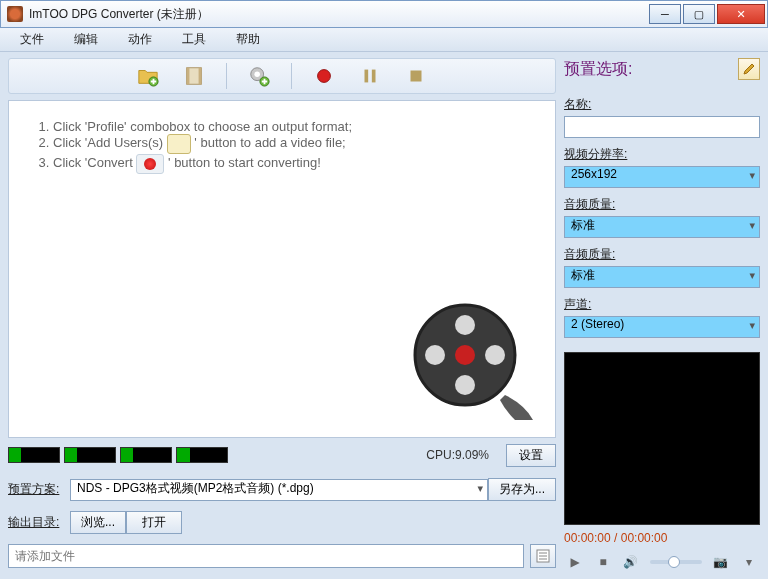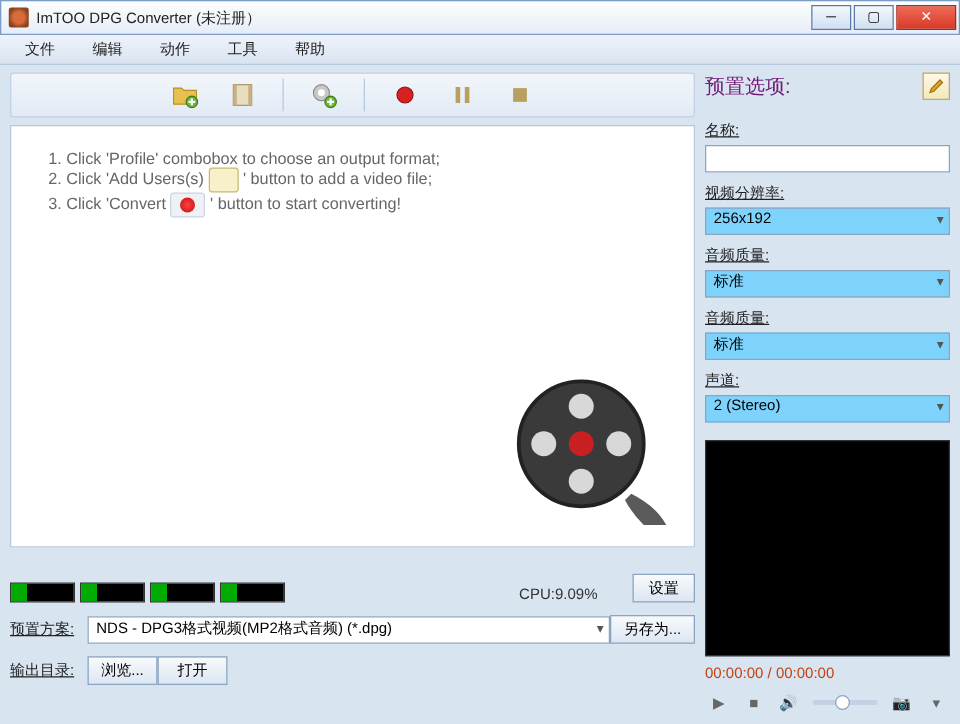--- a/index.html
+++ b/index.html
@@ -26,21 +26,21 @@
 
 .content-box { border: 1px solid #b8c8dc; background: #fff; margin-top: 6px; height: 338px; padding: 18px 22px; position: relative; overflow: hidden; }
 .gs-title { font-size: 26px; color: #808080; font-weight: 400; margin-bottom: 18px; }
 .gs-list { list-style: decimal; padding-left: 22px; color: #666; font-size: 13px; }
 .gs-list li { margin: 0 0; }
 .inline-icon { display: inline-block; width: 24px; height: 20px; vertical-align: middle; background: #f8f0c8; border: 1px solid #c8b870; border-radius: 3px; position: relative; }
 .inline-icon.record { width: 28px; background: #eef2f6; border: 1px solid #c8d4e0; }
 .inline-icon.record::after { content: ""; position: absolute; width: 12px; height: 12px; background: radial-gradient(#ff4040, #c01010); border-radius: 50%; top: 3px; left: 7px; }
 .reel { position: absolute; right: 20px; bottom: 12px; width: 130px; height: 130px; }
 
-.cpu-row { height: 26px; margin-top: 18px; display: flex; align-items: flex-end; gap: 20px; }
+.cpu-row { height: 26px; margin-top: 4px; display: flex; align-items: center; gap: 9px; }
 .cpu-bars { display: flex; gap: 4px; }
 .cpu-bar { width: 52px; height: 16px; background: linear-gradient(90deg, #0a0 0%, #0a0 25%, #000 25%, #000 100%); border: 1px solid #333; }
 .cpu-text { font-size: 12px; color: #333; margin-left: auto; margin-right: 8px; }
 .settings-btn { padding: 2px 12px; font-size: 12px; border: 1px solid #8aa4c2; background: linear-gradient(#f8fafc, #dce6f2); cursor: pointer; }
 
 .form-row { display: flex; align-items: center; margin-top: 10px; gap: 0; }
 .form-label { width: 62px; font-size: 12px; color: #222; text-decoration: underline; }
 .combo { flex: 1; height: 22px; border: 1px solid #8aa4c2; background: #fff; font-size: 12px; padding: 0 18px 0 6px; position: relative; cursor: pointer; }
 .combo::after { content: "▾"; position: absolute; right: 4px; top: 2px; color: #555; font-size: 11px; }
 .combo.narrow { flex: 0 0 250px; }
@@ -172,20 +172,31 @@
       <div class="combo">NDS - DPG3格式视频(MP2格式音频) (*.dpg)</div>
       <button class="small-btn">另存为...</button>
     </div>
 
     <div class="form-row">
       <div class="form-label">输出目录:</div>
       <button class="small-btn">浏览...</button>
       <button class="small-btn">打开</button>
     </div>
 
+    <div class="bottom-input-row">
+      <input class="bottom-input" placeholder="请添加文件" style="">
+      <div class="doc-btn">
+        <svg width="14" height="14" viewBox="0 0 14 14">
+            <rect x="1" y="1" width="12" height="12" fill="#fff" stroke="#888"></rect>
+            <line x1="3" y1="4" x2="11" y2="4" stroke="#888"></line>
+            <line x1="3" y1="7" x2="11" y2="7" stroke="#888"></line>
+            <line x1="3" y1="10" x2="11" y2="10" stroke="#888"></line>
+          </svg>
+      </div>
+    </div>
   </div>
 
   <div class="right-panel">
     <div class="preset-header">
       <span>预置选项:</span>
       <div class="preset-edit">
         <svg width="12" height="12" viewBox="0 0 12 12">
             <path d="M1 11l1-3 7-7 2 2-7 7z" fill="#d8a830" stroke="#a07010"></path>
           </svg>
       </div>

